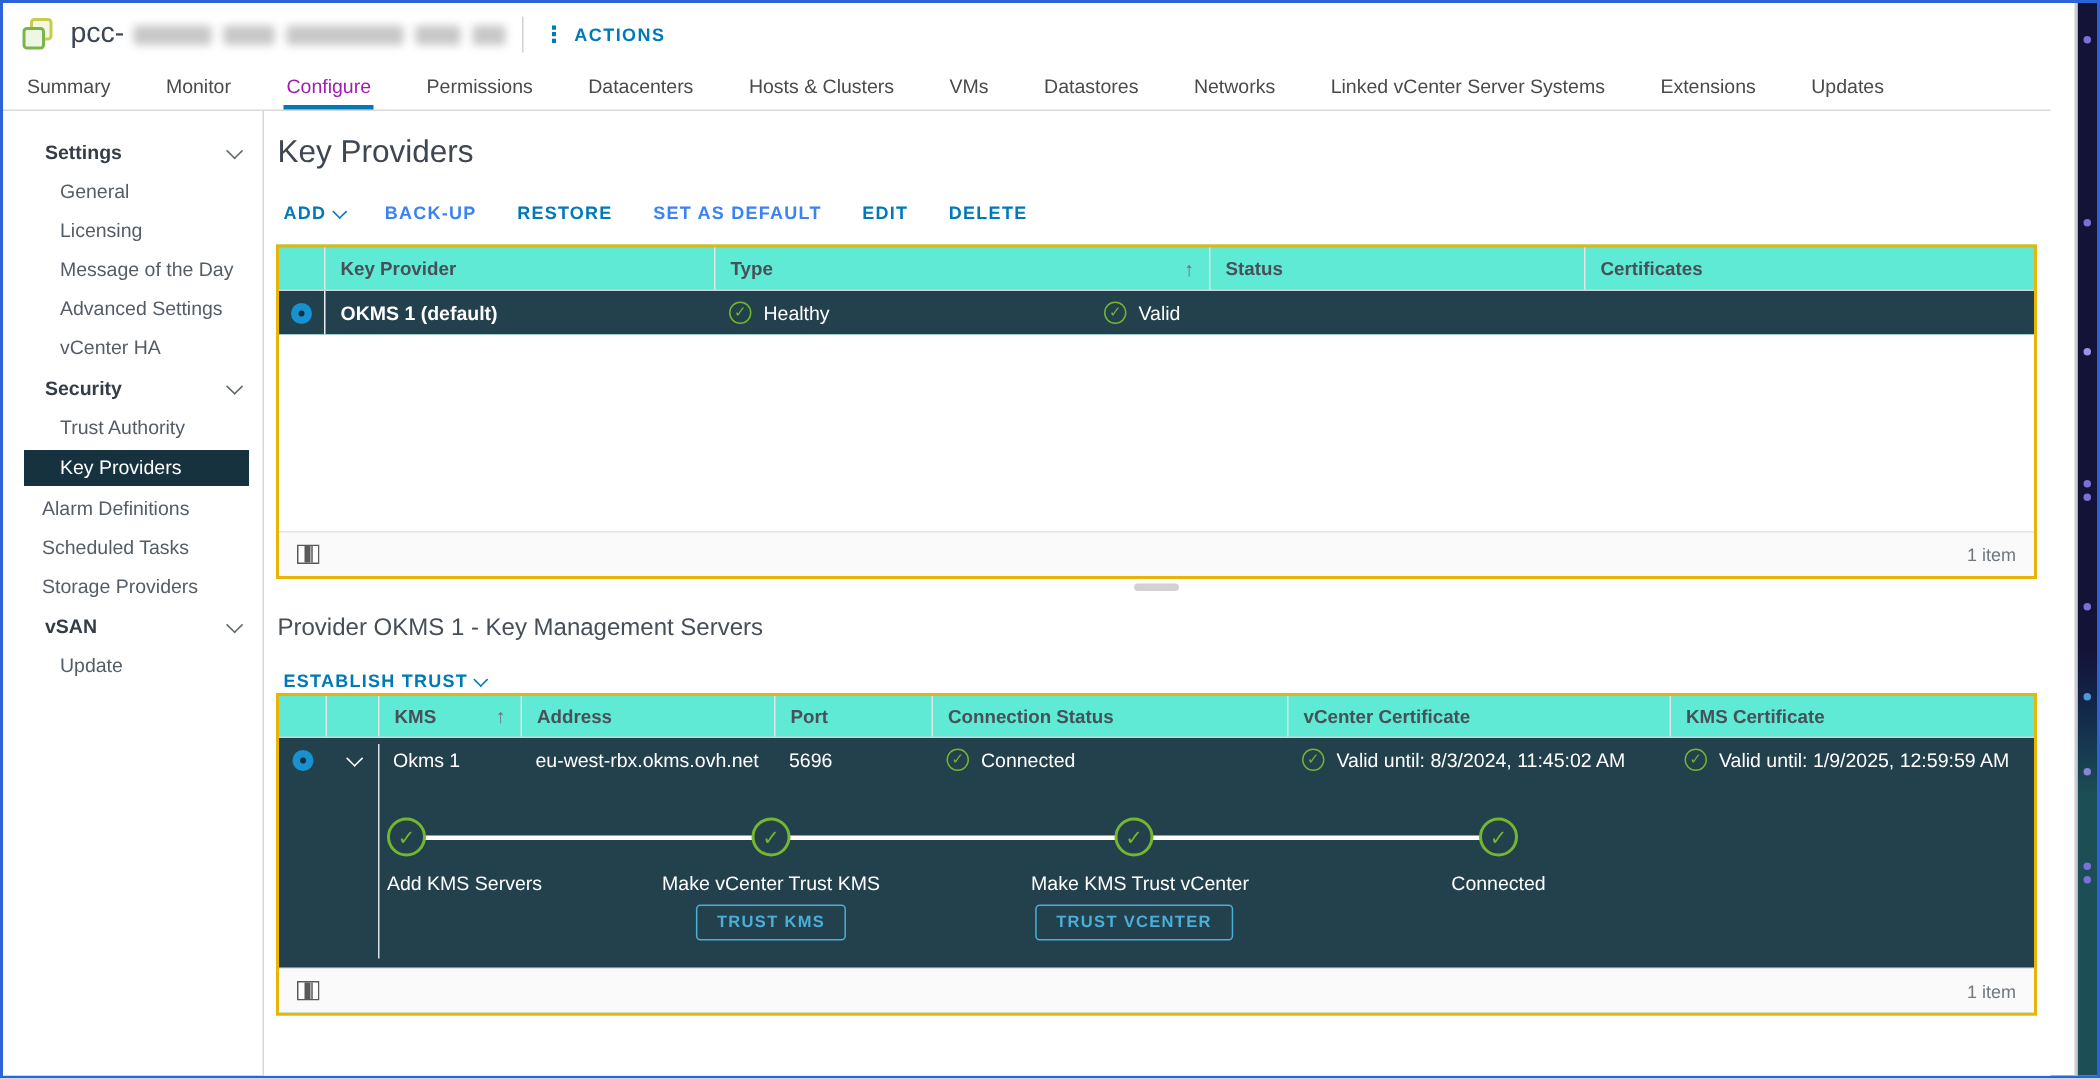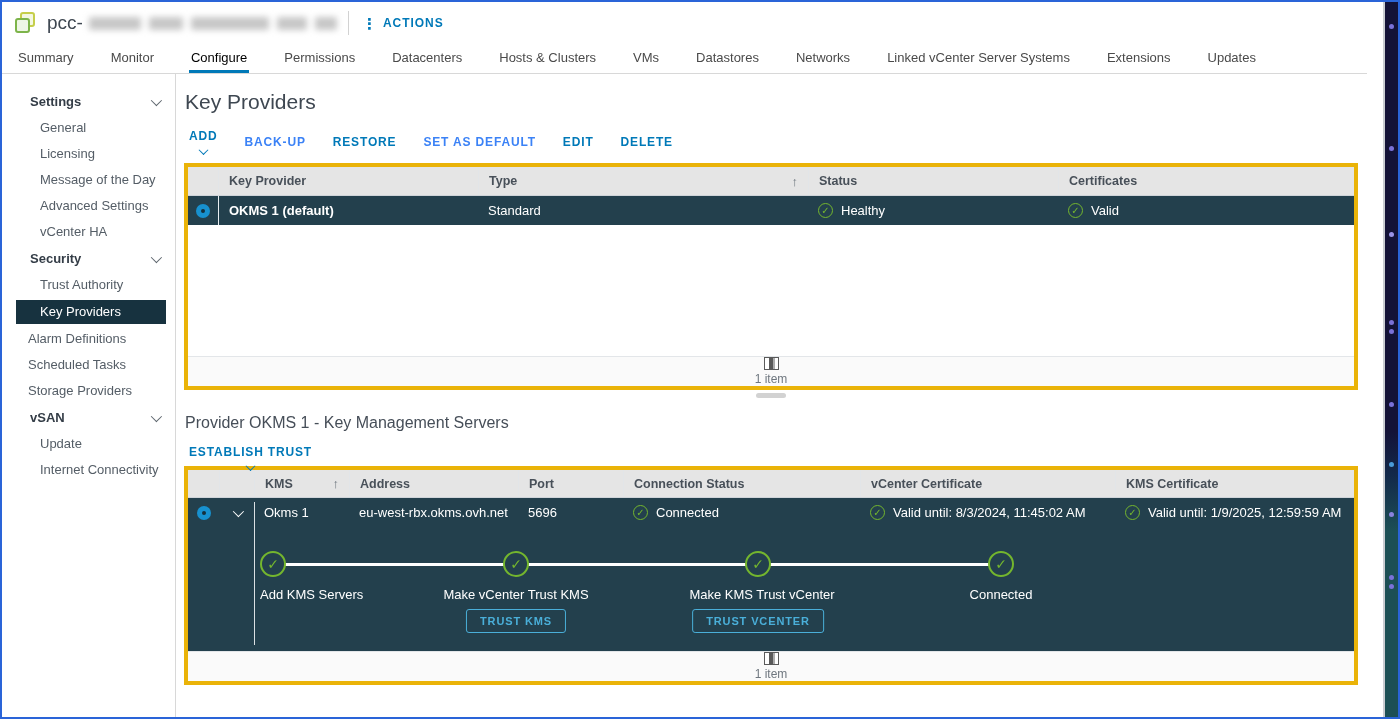--- a/index.html
+++ b/index.html
@@ -16,67 +16,67 @@
   .redacted i { display:inline-block; height:13px; border-radius:2px; background:#c7c7c7; }
   .tb-sep { width:1px; height:24px; background:#d2d2d2; margin:0 13px 0 11px; }
   .actions-btn { display:flex; align-items:center; gap:6px; color:#0079B8; font-size:12px;
     font-weight:700; letter-spacing:.08em; cursor:pointer; }
   .kebab { color:#0079B8; font-size:15px; font-weight:700; line-height:1; letter-spacing:0; }
 
   
   .tabs { height:30px; border-bottom:1px solid #d8d8d8; display:flex; gap:33px; padding-left:14px;
     font-size:13px; color:#4a4a4a; flex:0 0 auto; }
   .tab { display:flex; align-items:center; padding:0 2px; border-bottom:3px solid transparent; cursor:pointer; }
-  .tab.active { border-bottom-color:#0079B8; color:#000000;text-align:right; }
+  .tab.active { border-bottom-color:#0079B8; color:#a21caf;text-align:right; }
 
   
   .body { flex:1; min-height:0; display:flex; }
   .sidebar { width:174px; flex:0 0 auto; border-right:1px solid #d8d8d8; padding-top:14px;
     font-size:13px; color:#545d66; }
   .side-sec { display:flex; justify-content:space-between; align-items:center;
     padding:6px 16px 6px 28px; font-weight:700; color:#343d47; cursor:pointer; }
   .side-sub { padding:5px 8px 5px 38px; cursor:pointer; line-height:16px; }
   .side-item { padding:5px 8px 5px 26px; cursor:pointer; line-height:16px; }
   .side-sub.selected { background:#17323F; color:#fff; margin:2px 9px 2px 14px;
     padding:4px 8px 4px 24px; }
   .chev { width:8px; height:8px; border-right:1.6px solid #5d656d; border-bottom:1.6px solid #5d656d;
     transform:rotate(45deg) translateY(-2px); }
 
   .main { flex:1; min-width:0; padding:0 9px 0 8px; background:#fff; }
   .page-title { font-size:21px; font-weight:400; color:#3E4751; margin:16px 0 0 1px; }
   .toolbar { margin:20px 0 0 5px; display:flex; gap:27px; font-size:12px; font-weight:700;
     letter-spacing:.07em; align-items:center; height:16px; }
-  .tbtn { color:#0079B8; cursor:pointer; display:flex; align-items:center; gap:5px;flex-direction:column; }
+  .tbtn { color:#0079B8; cursor:pointer; display:flex; align-items:center; gap:5px; }
   .tbtn.disabled { color:#3b82f6; cursor:default; }
   .caret-dn { width:7px; height:7px; border-right:1.5px solid currentColor;
     border-bottom:1.5px solid currentColor; transform:rotate(45deg) translate(-1px,-1px); }
 
   
-  .grid { border:4px solid #eab308; background:#e5e5e5; }
+  .grid { border:2px solid #eab308; background:#5eead4; }
   .grid1 { margin-top:13px; }
   .grid2 { margin-top:0; }
   .ghead { display:flex; height:29px; align-items:stretch; border-bottom:1px solid #cfd4d9;
     font-size:12.5px; font-weight:700; color:#485059; }
   .ghead .hc { display:flex; align-items:center; padding-left:10px; }
   .ghead .hc + .hc { border-left:1px solid #e2e5e8; }
   .hc .sort { margin-left:auto; margin-right:10px; color:#6a737c; font-weight:400; font-size:13px; }
   .grow { display:flex; height:29px; align-items:center; background:#23404D; color:#fff; font-size:13px; }
   .grow .dc { display:flex; align-items:center; padding-left:10px; height:100%; }
   .c-radio { justify-content:center; padding-left:0 !important; }
   .radio { width:14px; height:14px; border-radius:50%; background:#1791CF; position:relative; cursor:pointer; }
   .radio::after { content:""; position:absolute; left:5px; top:5px; width:4px; height:4px;
     border-radius:50%; background:#15303c; }
   .wline { border-left:1px solid #e8eef1; }
   .bold { font-weight:700; }
   .statusv { display:flex; align-items:center; gap:8px; }
   .okring { width:15px; height:15px; border:1.6px solid #74B62E; border-radius:50%; color:#74B62E;
     font-size:10px; line-height:1; display:flex; align-items:center; justify-content:center; flex:0 0 auto; }
   .filler { height:131px; background:#fff; }
   .gfoot { height:30px; background:#fafafa; border-top:1px solid #e3e6e9; display:flex;
-    align-items:center; justify-content:space-between; padding:0 12px; color:#6f777f; font-size:12px;flex-direction:column; }
+    align-items:center; justify-content:space-between; padding:0 12px; color:#6f777f; font-size:12px; }
   .colset { width:15px; height:13px; cursor:pointer; }
 
   
   .g1c0{width:30px;flex:0 0 auto;} .g1c1{width:260px;flex:0 0 auto;}
   .g1c2{width:330px;flex:0 0 auto;} .g1c3{width:250px;flex:0 0 auto;} .g1c4{flex:1;}
   
   .g2c0{width:31px;flex:0 0 auto;} .g2c1{width:35px;flex:0 0 auto;} .g2c2{width:95px;flex:0 0 auto;}
   .g2c3{width:169px;flex:0 0 auto;} .g2c4{width:105px;flex:0 0 auto;} .g2c5{width:237px;flex:0 0 auto;}
   .g2c6{width:255px;flex:0 0 auto;} .g2c7{flex:1;}
 
@@ -176,21 +176,20 @@
         <div class="side-sub">Trust Authority</div>
         <div class="side-sub selected">Key Providers</div>
         <div class="side-item">Alarm Definitions</div>
         <div class="side-item">Scheduled Tasks</div>
         <div class="side-item">Storage Providers</div>
         <div class="side-sec">
           <span>vSAN</span>
           <span class="chev"></span>
         </div>
         <div class="side-sub">Update</div>
-        <div class="side-sub">Internet Connectivity</div>
       </aside>
 
       <main class="main">
         <h1 class="page-title">Key Providers</h1>
 
         <div class="toolbar">
           <span class="tbtn">
             <span>ADD</span>
             <span class="caret-dn"></span>
           </span>
@@ -216,21 +215,20 @@
             </div>
             <div class="hc g1c4">
               <span>Certificates</span>
             </div>
           </div>
           <div class="grow">
             <div class="dc g1c0 c-radio">
                 <span class="radio"></span>
               </div>
             <div class="dc g1c1 wline bold">OKMS 1 (default)</div>
-            <div class="dc g1c2">Standard</div>
             <div class="dc g1c3">
               <span class="statusv">
                 <span class="okring">✓</span>
                 <span>Healthy</span>
               </span>
             </div>
             <div class="dc g1c4">
               <span class="statusv">
                 <span class="okring">✓</span>
                 <span>Valid</span>

